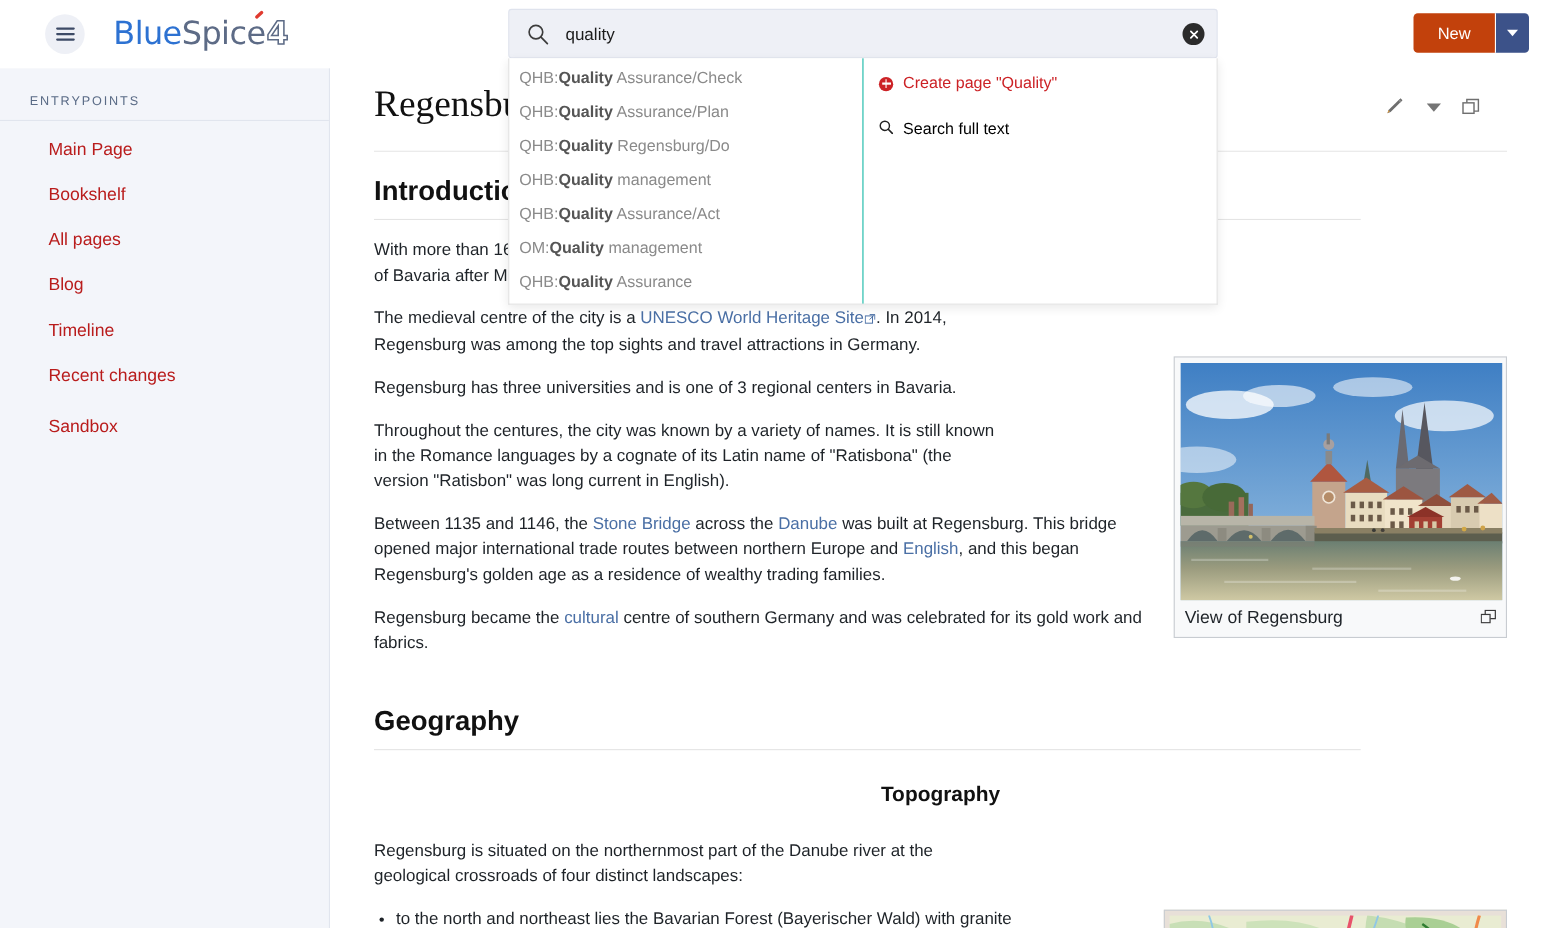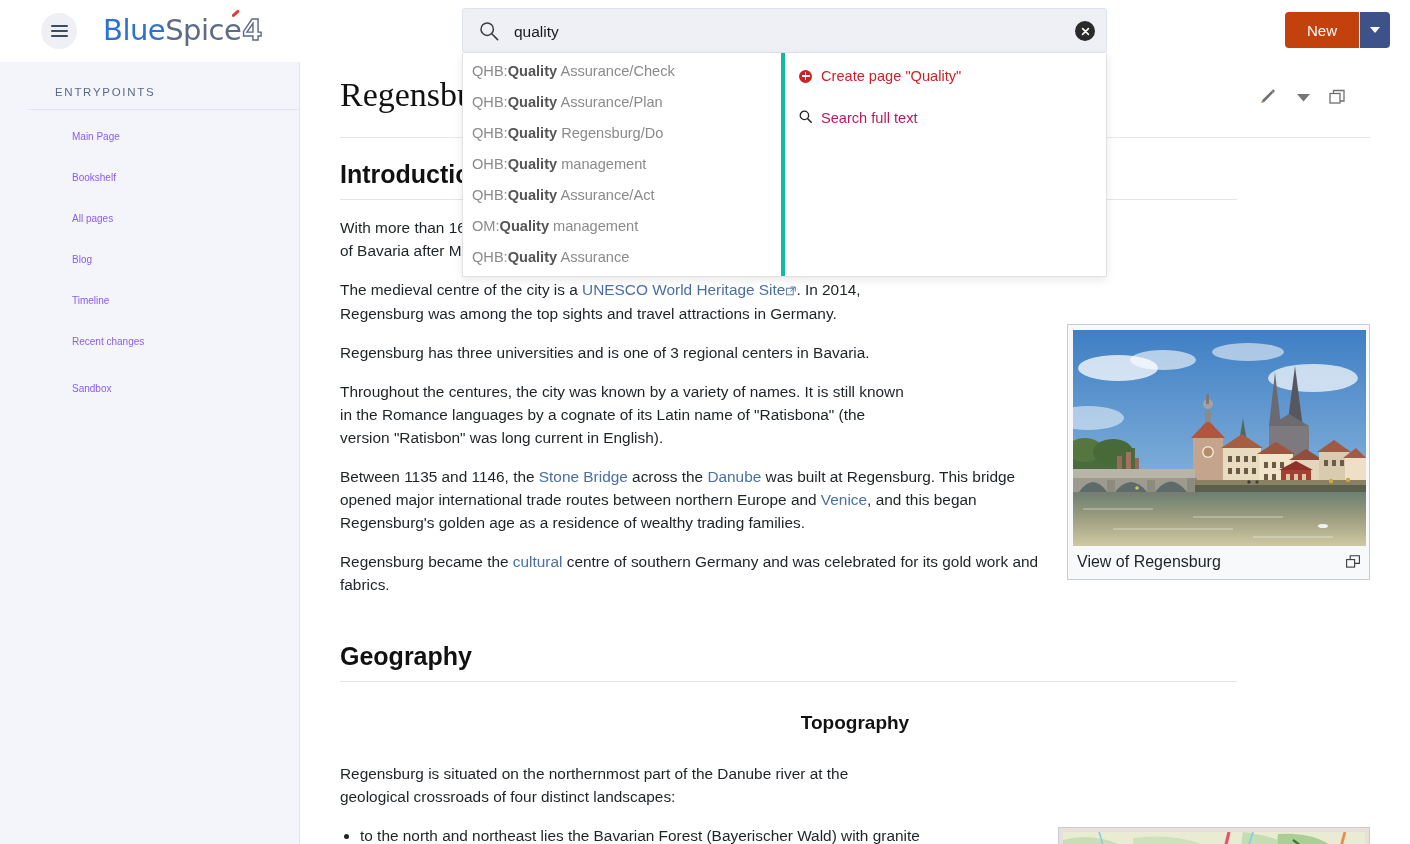--- a/index.html
+++ b/index.html
@@ -81,58 +81,58 @@
     color: #fff; font-size: 12px; line-height: 1; padding: 0;
   }
 
   .dropdown {
     position: relative; width: 645px; height: 224px; background: #fff;
     border: 1px solid #e2e2e2; border-top: none;
     box-shadow: 0 3px 9px rgba(0,0,0,0.09);
     display: flex;
   }
   .dd-left {
-    width: 322px; border-right: 4px solid #14b8a6; padding-top: 3px;
+    width: 322px; border-right: 1px solid #14b8a6; padding-top: 3px;
   }
   .dd-right { flex: 1; padding-top: 7px; }
   .sugg {
     display: block; padding: 6px 0 6px 9px; font-size: 14.6px;
     color: #8a8a8a; white-space: nowrap; cursor: pointer;
     font-family: "Liberation Sans", sans-serif; line-height: 19px;
   }
   .sugg b { color: #555; font-weight: 700; }
   .dd-action {
     display: flex; align-items: center; gap: 9px; cursor: pointer;
     padding: 6px 0 6px 14px; font-size: 14.6px; line-height: 20px;
   }
   .dd-action.create { color: #cc2226; }
-  .dd-action.fulltext { color: #be185d; margin-top: 10px; }
+  .dd-action.fulltext { color: #000000; margin-top: 10px; }
   .plus-circle {
     width: 13px; height: 13px; border-radius: 50%; background: #cc2226;
     position: relative; flex: 0 0 13px;
   }
   .plus-circle::before, .plus-circle::after {
     content: ""; position: absolute; background: #fff;
   }
   .plus-circle::before { left: 2.5px; top: 5.7px; width: 8px; height: 1.8px; }
   .plus-circle::after { left: 5.6px; top: 2.6px; width: 1.8px; height: 8px; }
 
   
   .sidebar {
     position: absolute; left: 0; top: 62px; width: 300px; height: 782px;
-    background: #f3f5fa; border-right: 1px solid #e1e5ee; z-index: 10; padding-left: 28px;
+    background: #f3f5fa; border-right: 1px solid #e1e5ee; z-index: 10;
   }
   .side-section-title {
     font-size: 11.5px; letter-spacing: 1.7px; color: #5a6b86;
     padding: 24px 0 11px 27px; text-transform: uppercase;
     border-bottom: 1px solid #e1e5ee;
   }
   .side-item {
-    display: block; padding: 10px 0 10px 44px; font-size: 10px;
-    color: #8b5cf6; text-decoration: none; cursor: pointer; line-height: 21px;
+    display: block; padding: 10px 0 10px 44px; font-size: 16px;
+    color: #b91c1c; text-decoration: none; cursor: pointer; line-height: 21px;
   }
   .side-list { padding-top: 6px; }
 
   
   .content {
     position: absolute; left: 300px; top: 62px; width: 1110px; height: 782px;
     background: #fff; overflow: hidden;
   }
   .page-head {
     position: relative; height: 76px; border-bottom: 1px solid #e7e7e7;
@@ -270,21 +270,21 @@
       <p class="body"><span>The medieval centre of the city is a </span><a class="wlink">UNESCO World Heritage Site</a><span class="ext-ic"><svg width="10" height="10" viewBox="0 0 10 10">
               <rect x="0.6" y="2.2" width="6.6" height="6.6" fill="none" stroke="#4a6fa5" stroke-width="0.9"></rect>
               <path d="M4.6 1 H9.3 V5.6" fill="none" stroke="#4a6fa5" stroke-width="0.9"></path>
               <path d="M4.4 5.6 L9 1.2" stroke="#4a6fa5" stroke-width="0.9"></path>
             </svg></span><span>. In 2014, Regensburg was among the top sights and travel attractions in Germany.</span></p>
 
       <p class="body wide">Regensburg has three universities and is one of 3 regional centers in Bavaria.</p>
 
       <p class="body">Throughout the centures, the city was known by a variety of names. It is still known in the Romance languages by a cognate of its Latin name of "Ratisbona" (the version "Ratisbon" was long current in English).</p>
 
-      <p class="body wide"><span>Between 1135 and 1146, the </span><a class="wlink">Stone Bridge</a><span> across the </span><a class="wlink">Danube</a><span> was built at Regensburg. This bridge opened major international trade routes between northern Europe and </span><a class="wlink">Venice</a><span>, and this began Regensburg's golden age as a residence of wealthy trading families.</span></p>
+      <p class="body wide"><span>Between 1135 and 1146, the </span><a class="wlink">Stone Bridge</a><span> across the </span><a class="wlink">Danube</a><span> was built at Regensburg. This bridge opened major international trade routes between northern Europe and </span><a class="wlink">English</a><span>, and this began Regensburg's golden age as a residence of wealthy trading families.</span></p>
 
       <p class="body wide"><span>Regensburg became the </span><a class="wlink">cultural</a><span> centre of southern Germany and was celebrated for its gold work and fabrics.</span></p>
 
       <h2 class="sec" style="margin-top:46px">Geography</h2>
       <h3 class="sub">Topography</h3>
 
       <p class="body" style="margin-top:28px">Regensburg is situated on the northernmost part of the Danube river at the geological crossroads of four distinct landscapes:</p>
 
       <ul class="bullets">
         <li>to the north and northeast lies the Bavarian Forest (Bayerischer Wald) with granite and gneiss mountains, wide forests and its national park</li>

